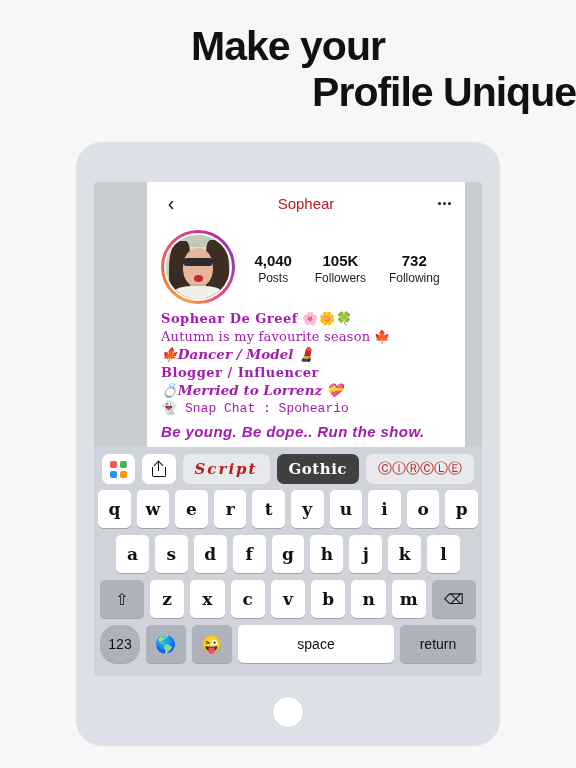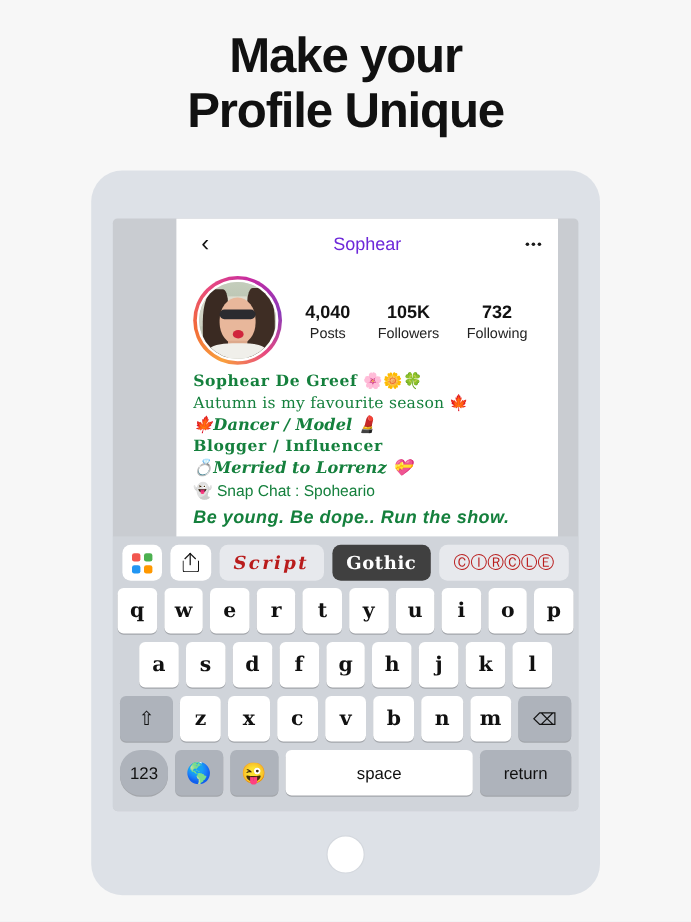--- a/index.html
+++ b/index.html
@@ -13,21 +13,21 @@
   
   .headline {
     text-align: center;
     padding-top: 24px;
     color: #111111;
     font-weight: bold;
     font-size: 41px;
     line-height: 1.12;
     letter-spacing: -1px;
   }
-  .headline .l2 { display:block; }
+  .headline .l2 { display:block;text-align:right; }
 
   
   .tablet {
     position: absolute;
     left: 76px;
     top: 142px;
     width: 424px;
     height: 604px;
     background: #dde1e7;
     border-radius: 26px;
@@ -75,21 +75,21 @@
   }
   .nav-back {
     width: 20px; height: 20px;
     display: flex; align-items: center; justify-content: center;
     color: #111; font-size: 20px; line-height: 1;
   }
   .nav-title {
     flex: 1;
     text-align: center;
     font-size: 15px;
-    color: #6d28d9;
+    color: #b91c1c;
     font-weight: 400;
   }
   .nav-more {
     width: 20px;
     display: flex; align-items: center; justify-content: flex-end;
     gap: 2px;
   }
   .nav-more i {
     display:block; width:3px; height:3px; border-radius:50%;
     background:#1a1a1a;
@@ -141,28 +141,28 @@
     font-size: 15px; font-weight: bold; color: #111; line-height: 1.25;
   }
   .stat .lbl {
     font-size: 12px; color: #222; line-height: 1.3;
   }
 
   
   .bio { padding: 4px 14px 0 14px; }
   .bio-line {
     font-size: 13.5px;
-    color: #15803d;
+    color: #a21caf;
     line-height: 1.36;
     white-space: nowrap;
   }
   .f-gothic  { font-family: "DejaVu Serif", serif; font-weight: bold; letter-spacing: 0.5px; font-size: 13px; }
   .f-serifnb { font-family: "DejaVu Serif", serif; font-size: 13px; letter-spacing: .2px; }
   .f-italic  { font-family: "DejaVu Serif", serif; font-style: italic; font-weight: bold; font-size: 13.5px; }
-  .f-plain   { font-family: Liberation Sans, sans-serif; font-size: 13px; }
+  .f-plain   { font-family: Liberation Mono, monospace; font-size: 13px; }
   .f-script  { font-family: Liberation Sans, sans-serif; font-style: italic; font-weight: bold; font-size: 15px; letter-spacing: .4px; }
   .bio-line.spaced { margin-top: 5px; }
 
   
   .actions {
     display: flex;
     gap: 6px;
     padding: 10px 14px 0 14px;
     align-items: stretch;
   }

